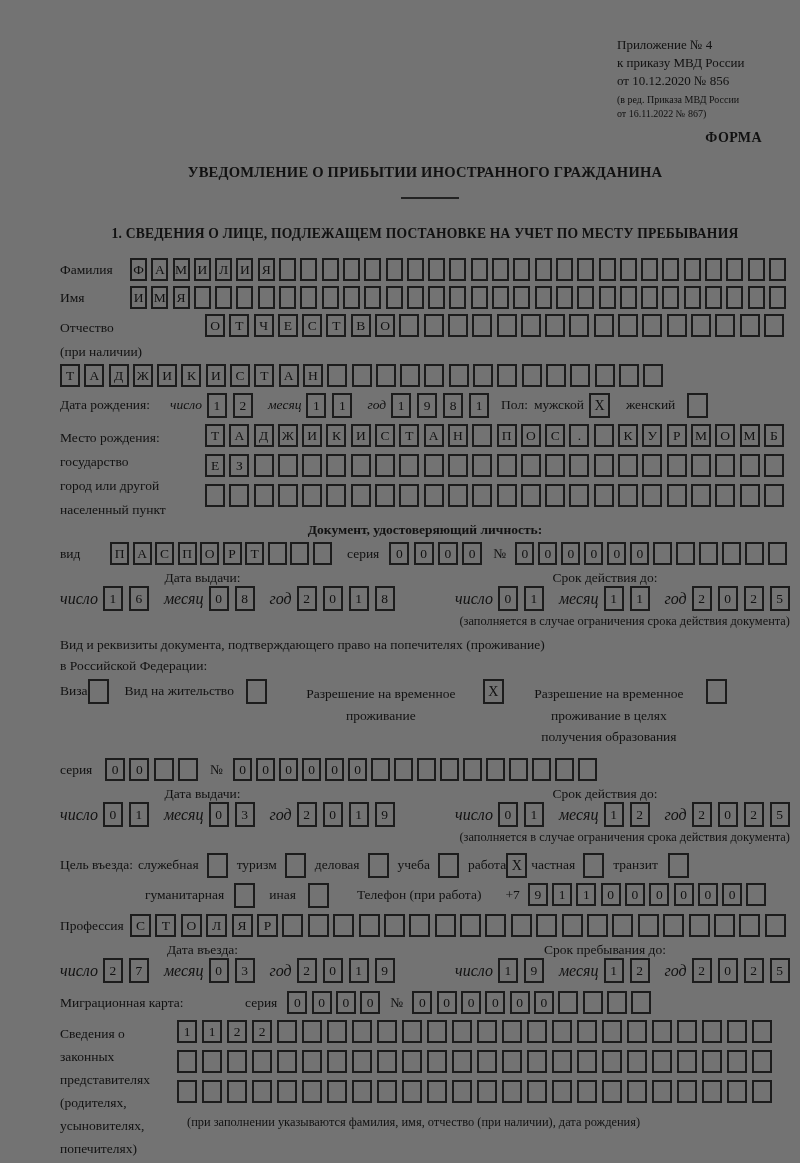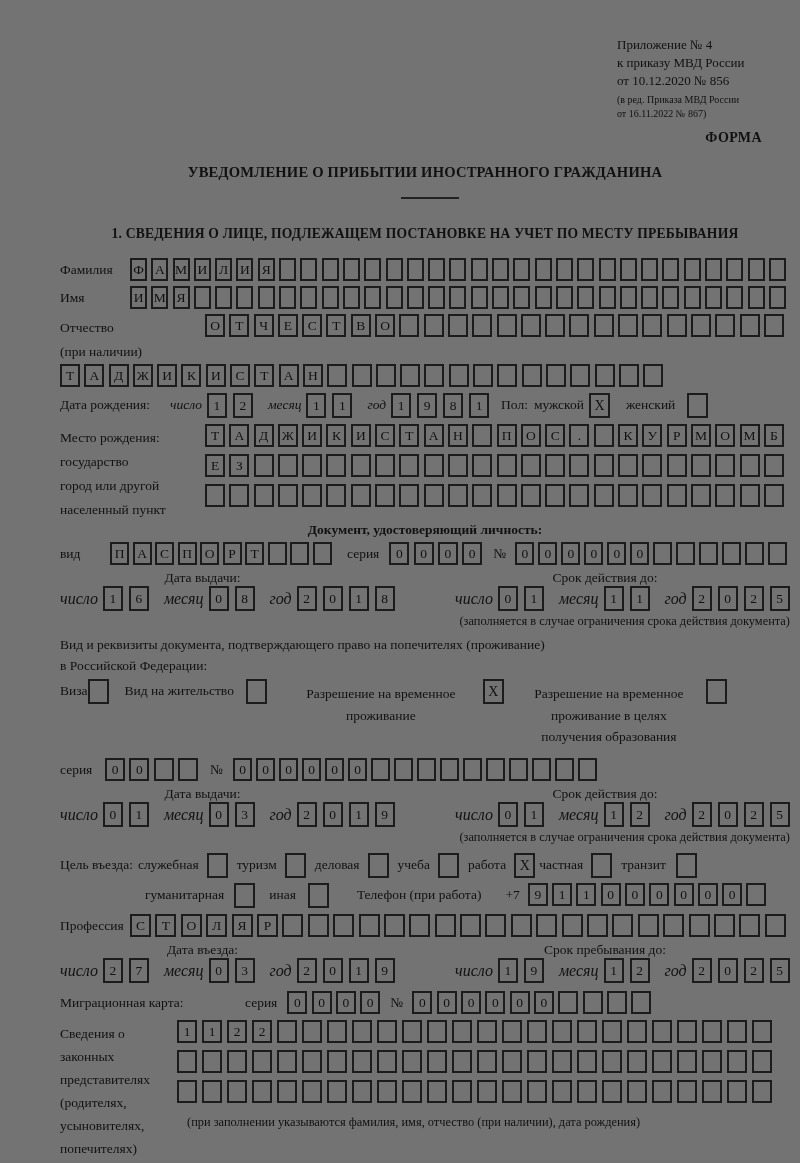--- a/index.html
+++ b/index.html
@@ -506,21 +506,21 @@
       </span>
     <span class="opt" style="margin-left:9px">
         <span class="olbl" style="margin-right:8px">деловая</span>
         <span class="checkbox"></span>
       </span>
     <span class="opt" style="margin-left:9px">
         <span class="olbl" style="margin-right:8px">учеба</span>
         <span class="checkbox"></span>
       </span>
     <span class="opt" style="margin-left:9px">
-        <span class="olbl" style="margin-right:8px">работа</span>
+        <span class="olbl" style="margin-right:0">работа</span>
         <span class="checkbox">X</span>
       </span>
     <span class="opt" style="margin-left:4px">
         <span class="olbl" style="margin-right:8px">частная</span>
         <span class="checkbox"></span>
       </span>
     <span class="opt" style="margin-left:9px">
         <span class="olbl" style="margin-right:10px">транзит</span>
         <span class="checkbox"></span>
       </span>

